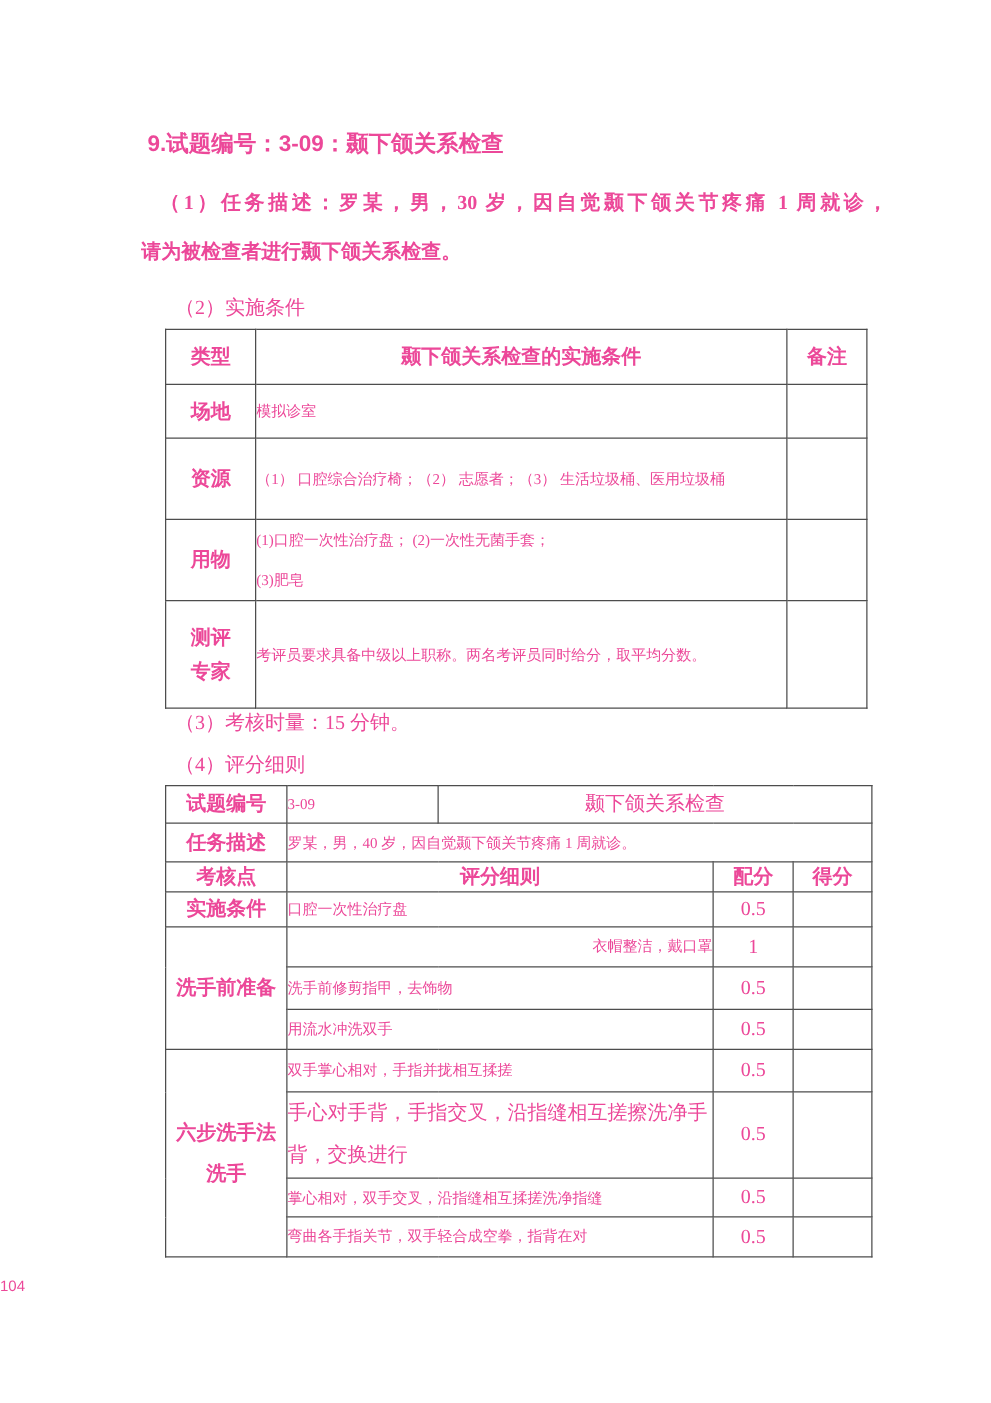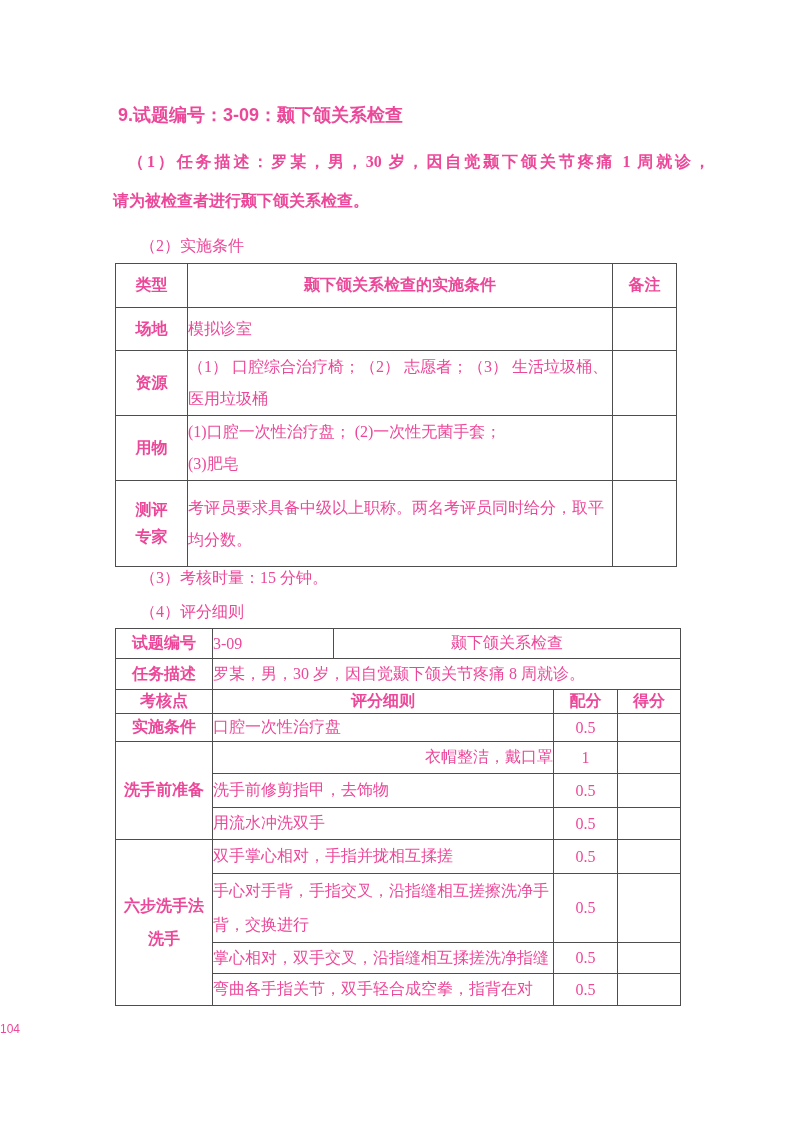--- a/index.html
+++ b/index.html
@@ -3,24 +3,24 @@
 <meta charset="utf-8">
 <style>
   html,body{margin:0;padding:0;background:#ffffff;}
   .page{position:relative;width:793px;height:1122px;background:#ffffff;color:#ec4899;
         font-family:"Liberation Serif","DejaVu Serif",serif;font-size:16px;overflow:hidden;}
   .abs{position:absolute;}
   .doc-title{font-family:"Liberation Sans","DejaVu Sans",sans-serif;font-weight:bold;font-size:18px;white-space:nowrap;}
   .body-line{font-size:16px;white-space:nowrap;font-weight:bold;}
   .justified{white-space:normal;text-align:justify;text-align-last:justify;}
   .heading{font-size:16px;white-space:nowrap;}
-  table.t{border-collapse:collapse;table-layout:fixed;}
+  table.t{border-collapse:collapse;table-layout:fixed;margin-left:17px;}
   table.t td{border:1px solid #4d4d4d;vertical-align:middle;padding:0;overflow:hidden;}
   td.lbl{font-family:"Liberation Sans","DejaVu Sans",sans-serif;font-weight:bold;text-align:center;font-size:16px;}
-  td.cnt{text-align:left;padding:2px 6px 2px 10px;font-size:16px;line-height:32px;}
+  td.cnt{text-align:left;padding:2px 6px 2px 10px;font-size:12px;line-height:32px;}
   td.cnt2{text-align:left;padding:2px 6px 2px 10px;font-size:16px;line-height:34px;}
   td.num{text-align:center;font-size:16px;}
   .blk{display:block;}
   .pageno{font-family:"Liberation Sans","DejaVu Sans",sans-serif;font-size:12px;width:100%;}
 </style>
 </head>
 <body>
 
 <div class="page">
 
@@ -84,21 +84,21 @@
         <col style="width:63px">
       </colgroup>
     <tbody>
       <tr style="height:30px">
         <td class="lbl">试题编号</td>
         <td class="cnt" style="line-height:normal;">3-09</td>
         <td class="num" colspan="3">颞下颌关系检查</td>
       </tr>
       <tr style="height:31px">
         <td class="lbl">任务描述</td>
-        <td class="cnt" style="line-height:normal;" colspan="4">罗某，男，30 岁，因自觉颞下颌关节疼痛 8 周就诊。</td>
+        <td class="cnt" style="line-height:normal;" colspan="4">罗某，男，40 岁，因自觉颞下颌关节疼痛 1 周就诊。</td>
       </tr>
       <tr style="height:24px">
         <td class="lbl">考核点</td>
         <td class="lbl" colspan="2">评分细则</td>
         <td class="lbl">配分</td>
         <td class="lbl">得分</td>
       </tr>
       <tr style="height:28px">
         <td class="lbl">实施条件</td>
         <td class="cnt" style="line-height:normal;" colspan="2">口腔一次性治疗盘</td>

